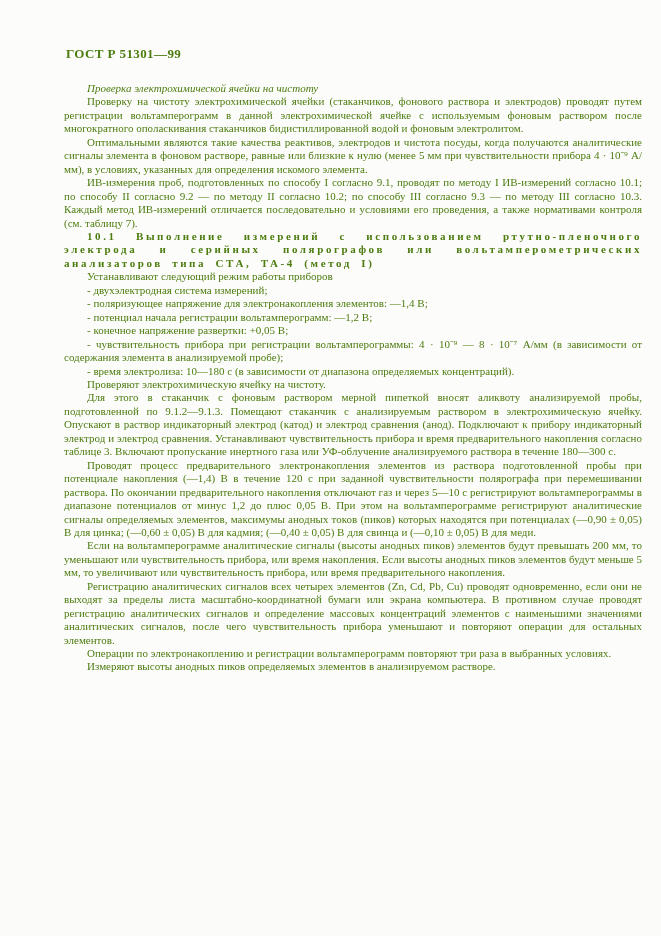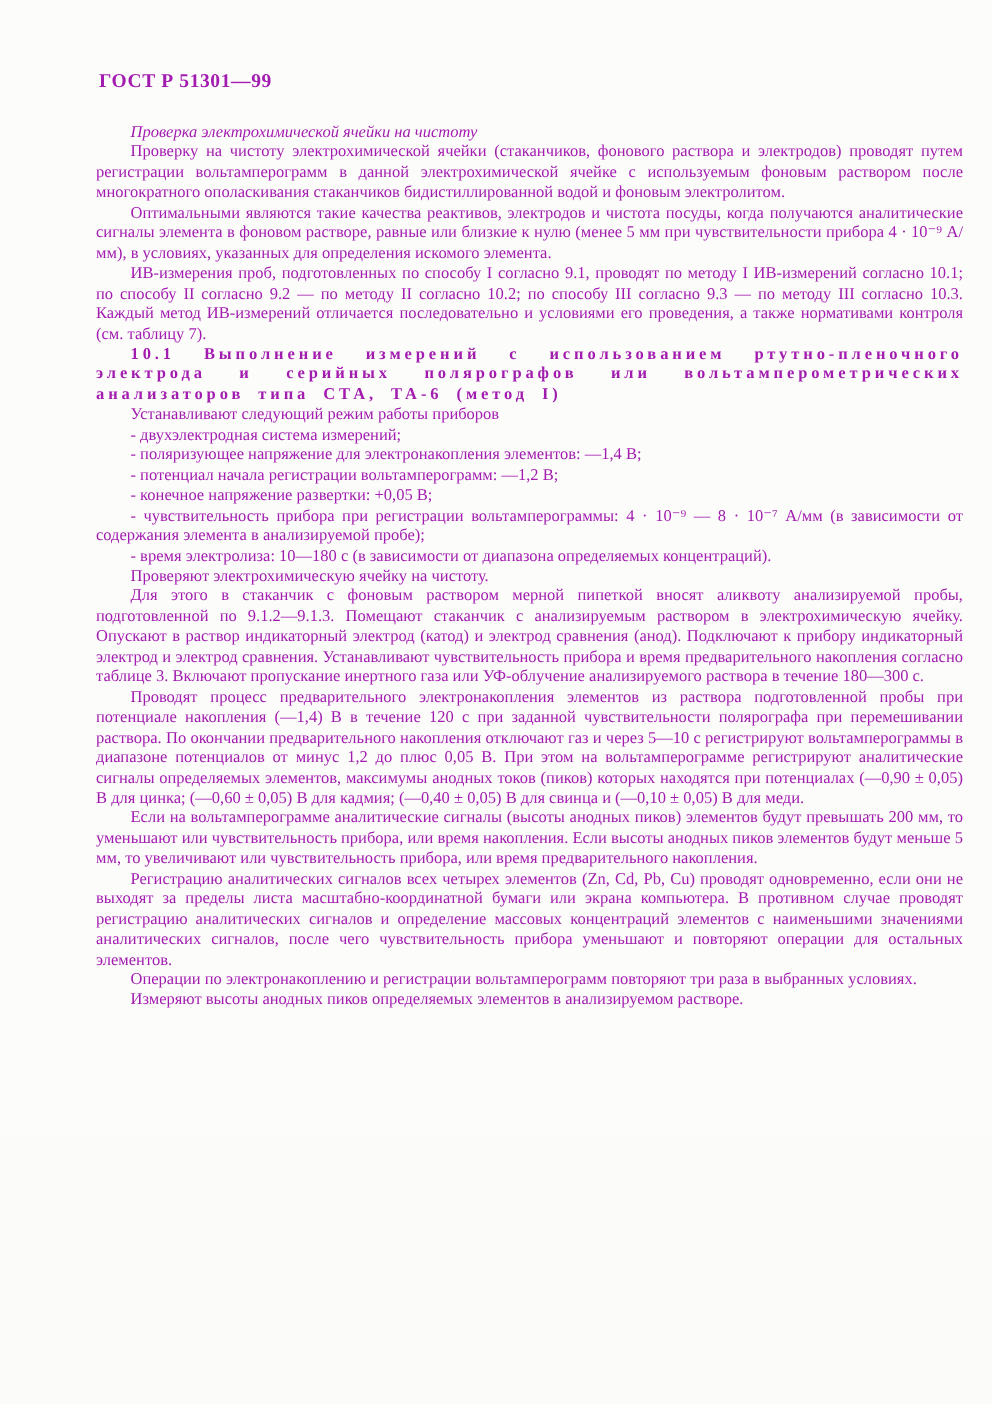--- a/index.html
+++ b/index.html
@@ -5,22 +5,23 @@
   html,body{margin:0;padding:0;}
   body{
     width:661px;height:936px;
     background:#fbfbfa;
     font-family:"Liberation Serif","DejaVu Serif",serif;
   }
   .sheet{
     position:relative;
     width:661px;height:758px;
     background:#fcfcfb;
-    color:#a21caf;
+    color:#4d7c0f;
     overflow:hidden;
+    font-family:Liberation Serif, serif;
   }
   .running-head{
     position:absolute;
     left:66px;top:46px;
     font-size:13px;
     font-weight:bold;
     letter-spacing:0.4px;
     white-space:nowrap;
   }
   .body-text{
@@ -61,21 +62,21 @@
   <div class="running-head">ГОСТ Р 51301—99</div>
 
   <div class="body-text">
 
     <p class="italic-title">Проверка электрохимической ячейки на чистоту</p>
 
     <p>Проверку на чистоту электрохимической ячейки (стаканчиков, фонового раствора и электродов) проводят путем регистрации вольтамперограмм в данной электрохимической ячейке с используемым фоновым раствором после многократного ополаскивания стаканчиков бидистиллированной водой и фоновым электролитом.</p>
     <p>Оптимальными являются такие качества реактивов, электродов и чистота посуды, когда получаются аналитические сигналы элемента в фоновом растворе, равные или близкие к нулю (менее 5 мм при чувствительности прибора 4 · 10⁻⁹ А/мм), в условиях, указанных для определения искомого элемента.</p>
     <p>ИВ-измерения проб, подготовленных по способу I согласно 9.1, проводят по методу I ИВ-измерений согласно 10.1; по способу II согласно 9.2 — по методу II согласно 10.2; по способу III согласно 9.3 — по методу III согласно 10.3. Каждый метод ИВ-измерений отличается последовательно и условиями его проведения, а также нормативами контроля (см. таблицу 7).</p>
 
-    <p class="spread-heading">10.1 Выполнение измерений с использованием ртутно-пленочного электрода и серийных полярографов или вольтамперометрических анализаторов типа СТА, ТА-6 (метод I)</p>
+    <p class="spread-heading">10.1 Выполнение измерений с использованием ртутно-пленочного электрода и серийных полярографов или вольтамперометрических анализаторов типа СТА, ТА-4 (метод I)</p>
 
     <p>Устанавливают следующий режим работы приборов</p>
 
     <p>- двухэлектродная система измерений;</p>
     <p>- поляризующее напряжение для электронакопления элементов: —1,4 В;</p>
     <p>- потенциал начала регистрации вольтамперограмм: —1,2 В;</p>
     <p>- конечное напряжение развертки: +0,05 В;</p>
     <p>- чувствительность прибора при регистрации вольтамперограммы: 4 · 10⁻⁹ — 8 · 10⁻⁷ А/мм (в зависимости от содержания элемента в анализируемой пробе);</p>
     <p>- время электролиза: 10—180 с (в зависимости от диапазона определяемых концентраций).</p>
 

